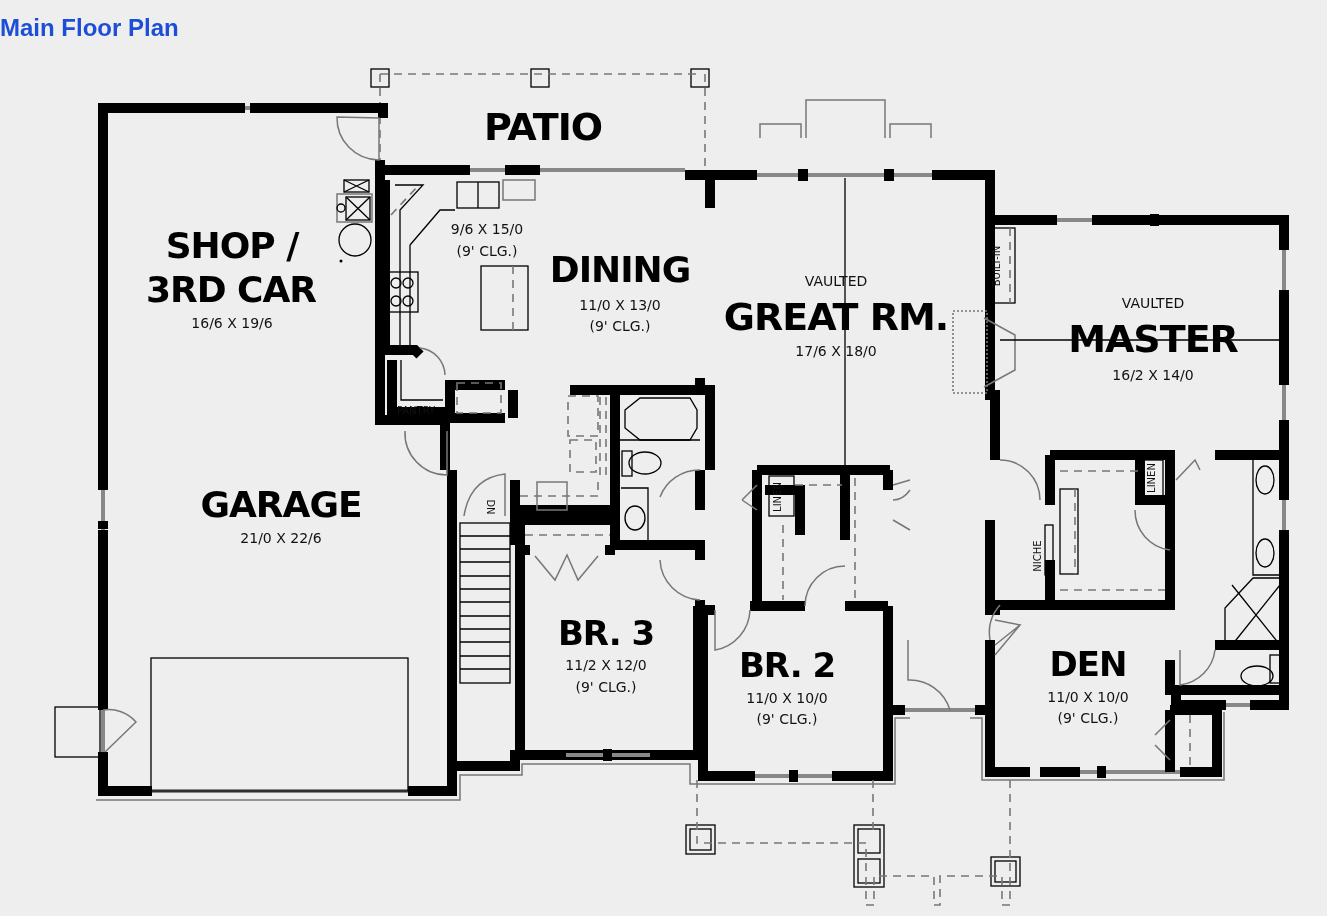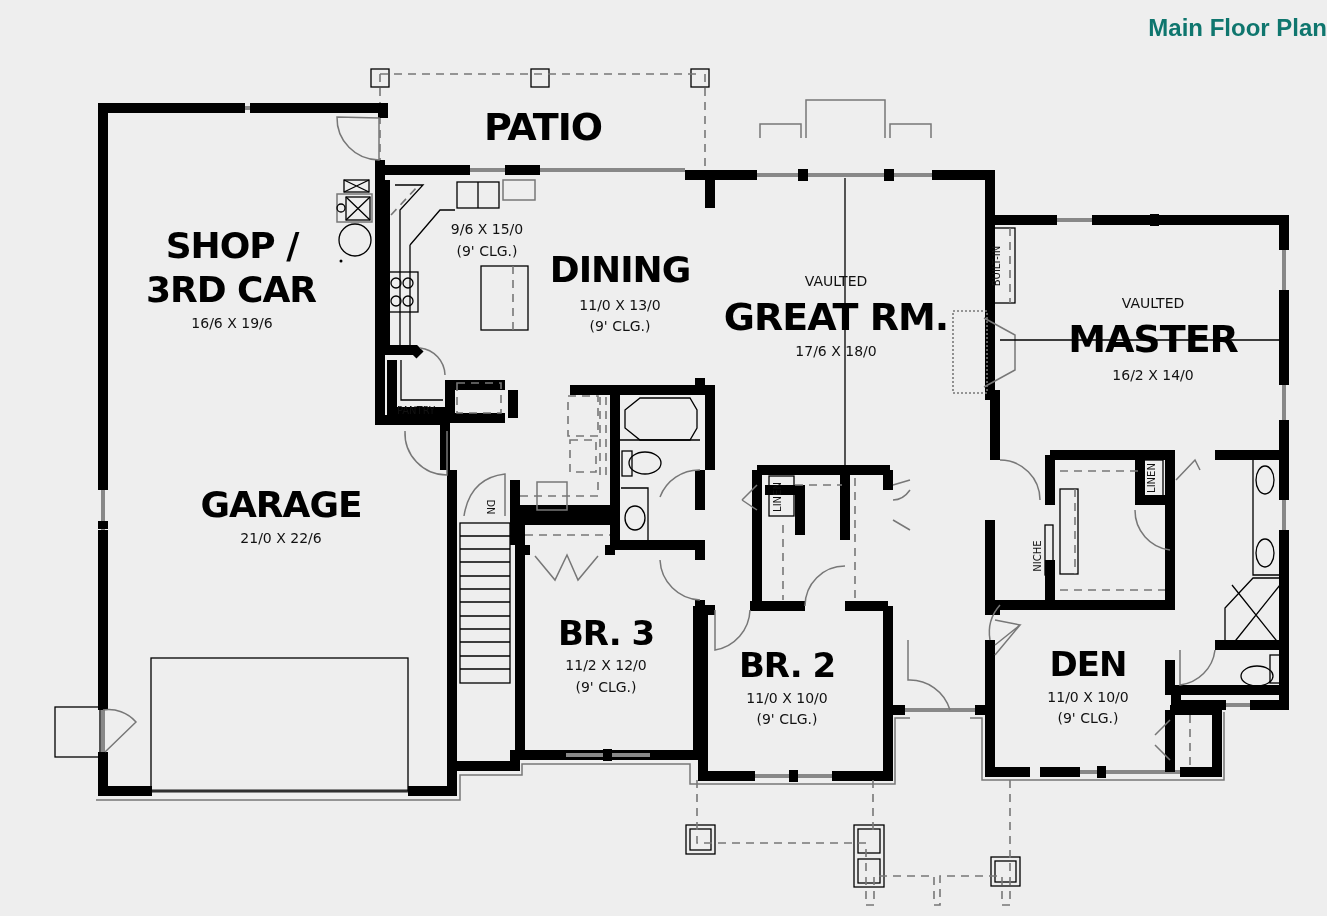--- a/index.html
+++ b/index.html
@@ -1,17 +1,17 @@
 <!DOCTYPE html>
 <html><head>
 <meta charset="utf-8">
 <style>
   html, body { margin:0; padding:0; background:#eeeeee; }
   body { width:1327px; height:916px; position:relative; overflow:hidden; font-family:"Liberation Sans", sans-serif; }
-  .page-title { position:absolute; left:0; right:0; top:14px; text-align:right; font-family:"Liberation Sans", sans-serif; font-weight:bold; font-size:24px; color:#0f766e; }
+  .page-title { position:absolute; left:0; right:0; top:14px; text-align:left; font-family:"Liberation Sans", sans-serif; font-weight:bold; font-size:24px; color:#1d4ed8; }
   svg.plan { position:absolute; left:0; top:0; }
   .wall { fill:none; stroke:#000; stroke-width:10; stroke-linejoin:miter; }
   .thin { fill:none; stroke:#000; stroke-width:1.3; }
   .gray { fill:none; stroke:#777; stroke-width:1.5; }
   .dash { fill:none; stroke:#777; stroke-width:1.6; stroke-dasharray:8 6; }
   .win { fill:none; stroke:#888; stroke-width:4; }
   .room-name { font-family:"DejaVu Sans", sans-serif; font-weight:bold; fill:#000; text-anchor:middle; letter-spacing:-1px; }
   .room-dim { font-family:"DejaVu Sans", sans-serif; fill:#111; text-anchor:middle; font-size:14px; }
   .small-label { font-family:"DejaVu Sans", sans-serif; fill:#111; font-size:10px; text-anchor:middle; }
 </style>

